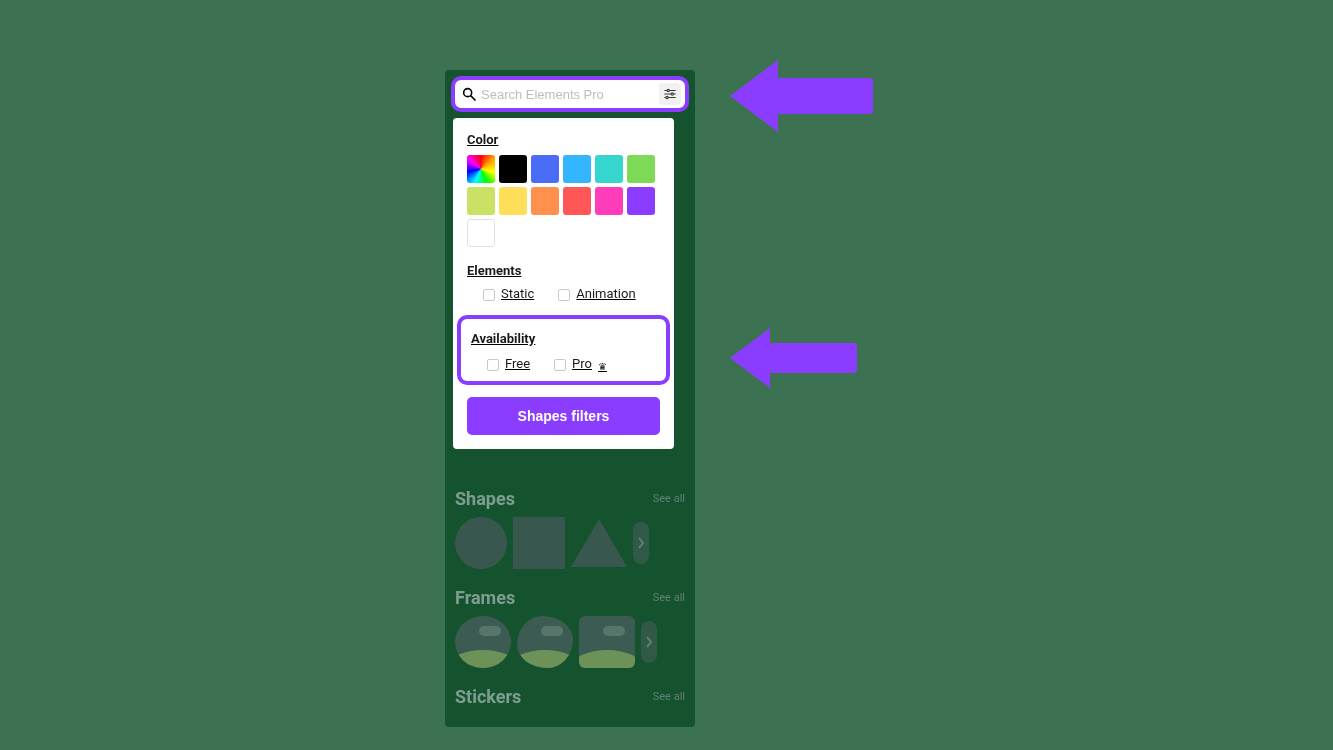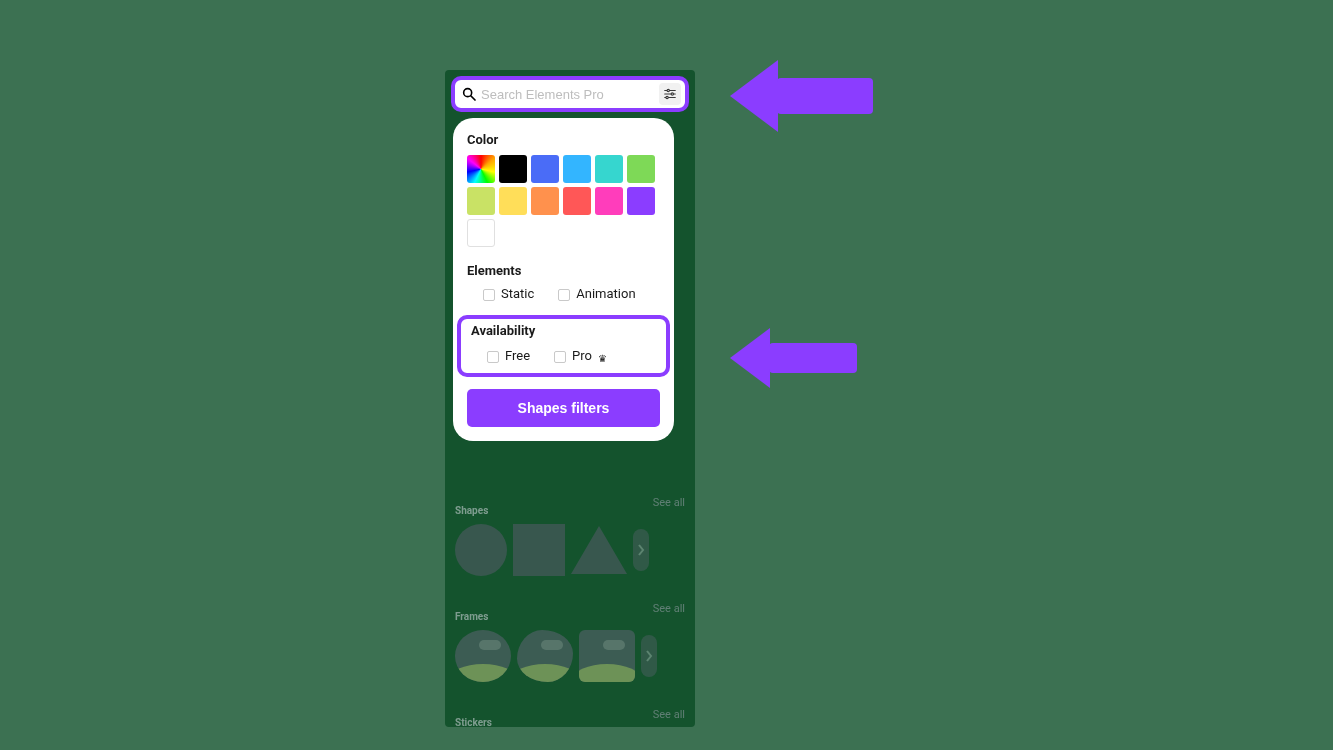--- a/index.html
+++ b/index.html
@@ -47,22 +47,23 @@
     width: 22px; height: 22px;
     background: #f1f1f1;
     border-radius: 4px;
     display: flex; align-items: center; justify-content: center;
     cursor: pointer;
   }
   .filter-panel {
     position: absolute;
     left: 8px; right: 21px; top: 48px;
     background: #fff;
-    border-radius: 20px;
+    border-radius: 4px;
     padding: 14px 14px 14px 14px;
+    text-decoration: underline;
   }
   .section-title {
     font-size: 13px;
     font-weight: 700;
     color: #1a1a1a;
     margin-bottom: 8px;
   }
   .swatches {
     display: flex;
     flex-wrap: wrap;
@@ -85,21 +86,21 @@
   }
   .chk {
     display: flex; align-items: flex-end; gap: 6px; cursor: pointer;
   }
   .chk .box {
     width: 12px; height: 12px; border: 1px solid #c9c9c9; border-radius: 2px; background: #fff;
   }
   .avail-highlight {
     border: 4px solid #8b3dff;
     border-radius: 10px;
-    padding: 4px 10px 10px 10px;
+    padding: 12px 10px 10px 10px;
     margin: 0 -10px 12px -10px;
   }
   .avail-highlight .section-title { margin-bottom: 10px; }
   .avail-highlight .check-row { margin-bottom: 0; }
   .crown { font-size: 10px; position: relative; top: 1px; }
   .apply-btn {
     width: 100%;
     background: #8b3dff;
     color: #fff;
     border: none;
@@ -116,21 +117,21 @@
     color: #cfd2da;
   }
   .cat {
     margin-bottom: 18px;
     opacity: 0.55;
   }
   .cat-head {
     display: flex; justify-content: space-between; align-items: center;
     margin-bottom: 8px;
   }
-  .cat-title { font-size: 10px; font-weight: 700; color: #d6d9e0; margin-top: 17px; }
+  .cat-title { font-size: 18px; font-weight: 700; color: #d6d9e0; }
   .see-all { font-size: 11px; color: #9ea3af; cursor: pointer; }
   .thumbs { display: flex; gap: 6px; align-items: center; overflow: hidden; }
   .shape { background: #565b6a; }
   .circle { width: 52px; height: 52px; border-radius: 50%; }
   .square { width: 52px; height: 52px; }
   .triangle { width: 0; height: 0; border-left: 28px solid transparent; border-right: 28px solid transparent; border-bottom: 48px solid #565b6a; }
   .frame {
     width: 56px; height: 52px; background: #5e6473; position: relative; overflow: hidden;
   }
   .frame.round { border-radius: 50%; }

